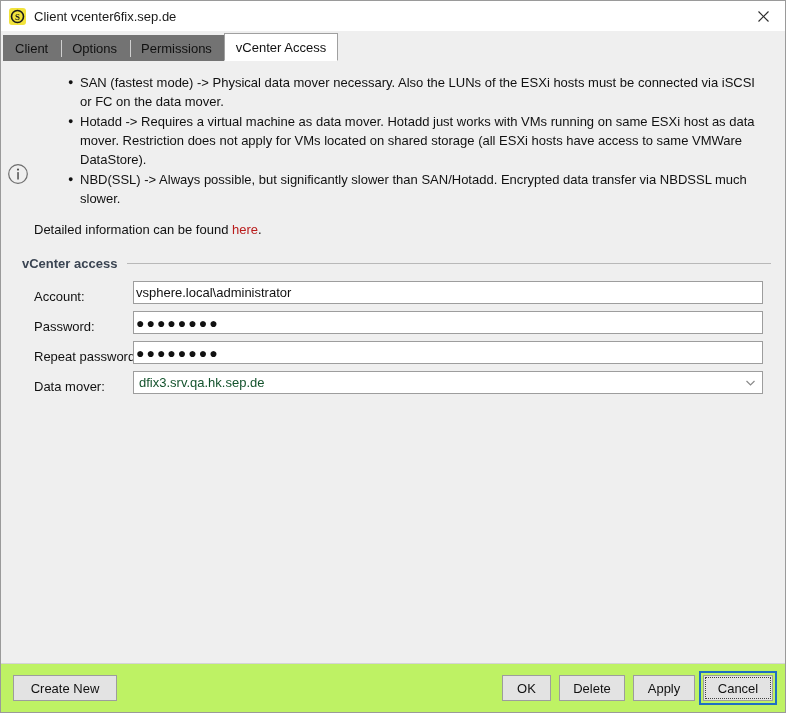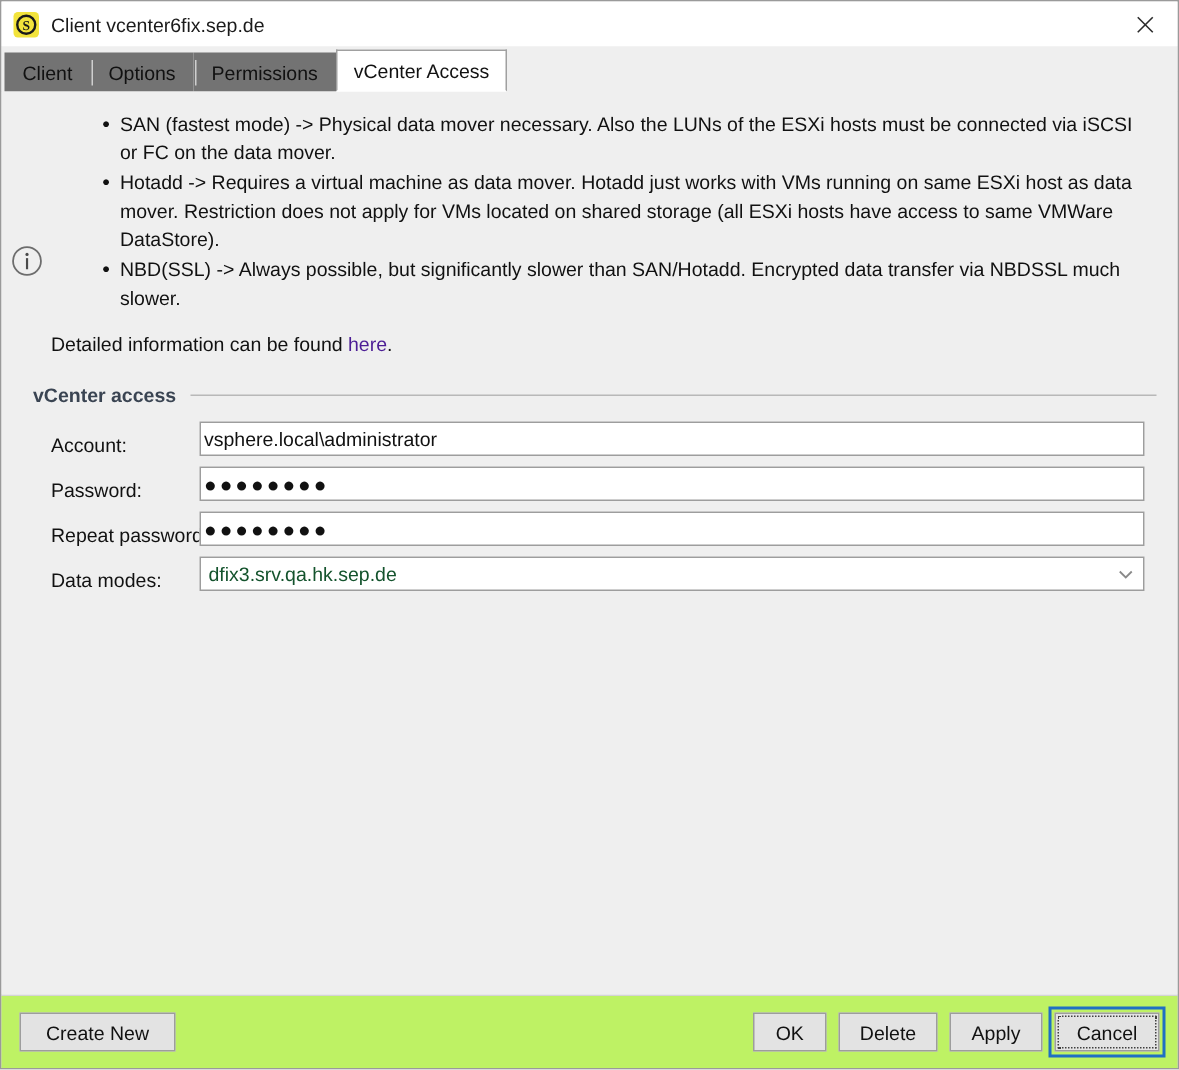--- a/index.html
+++ b/index.html
@@ -162,21 +162,21 @@
     top: -1px;
     font-size: 9px;
     line-height: 20px;
     color: #111;
   }
   .detail-line {
     margin: 12px 0 0 0;
     font-size: 13px;
   }
   .link {
-    color: #4c1d95;
+    color: #b91c1c;
     cursor: pointer;
   }
 
   
   .group {
     margin: 17px 12px 0 12px;
   }
   .group-header {
     display: flex;
     align-items: center;
@@ -377,21 +377,21 @@
           <span class="field-label">Password:</span>
           <input class="field-input pw-field" type="text" readonly="" value="●●●●●●●●" style="">
         </div>
 
         <div class="field-row">
           <span class="field-label">Repeat password:</span>
           <input class="field-input pw-field" type="text" readonly="" value="●●●●●●●●" style="">
         </div>
 
         <div class="field-row">
-          <span class="field-label">Data modes:</span>
+          <span class="field-label">Data mover:</span>
           <div class="combo">
             <span class="combo-value">dfix3.srv.qa.hk.sep.de</span>
             <span class="combo-arrow">
               <svg width="11" height="8" viewBox="0 0 11 8">
                 <path d="M1.5 2 L5.5 6 L9.5 2" fill="none" stroke="#8a8a8a" stroke-width="1.2"></path>
               </svg>
             </span>
           </div>
         </div>
 

